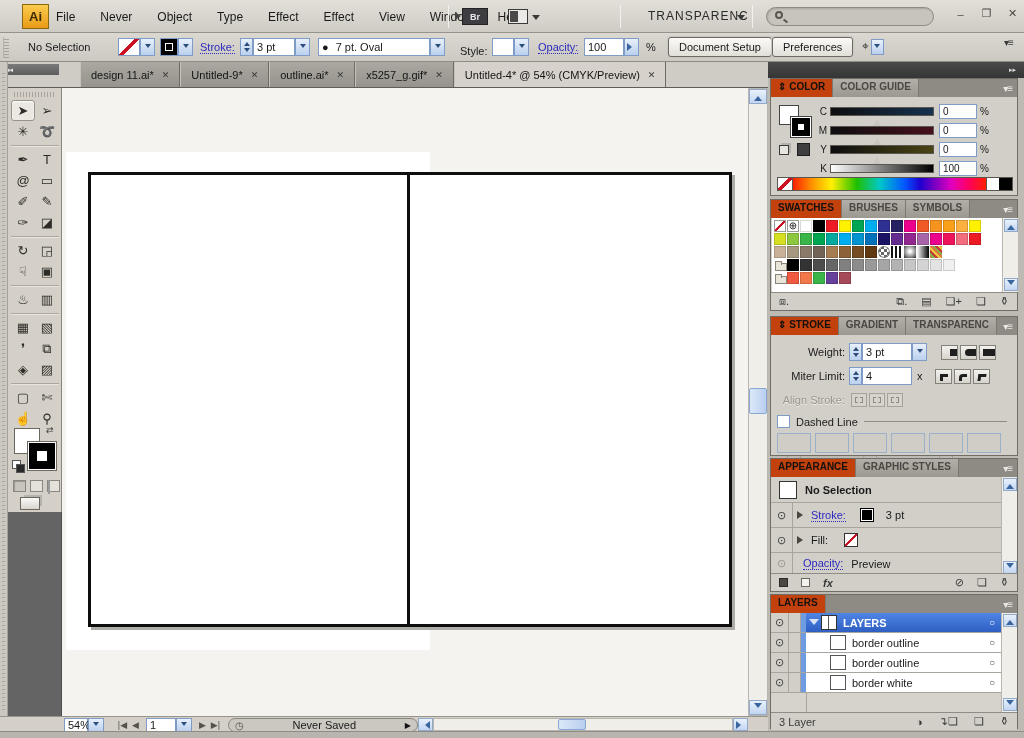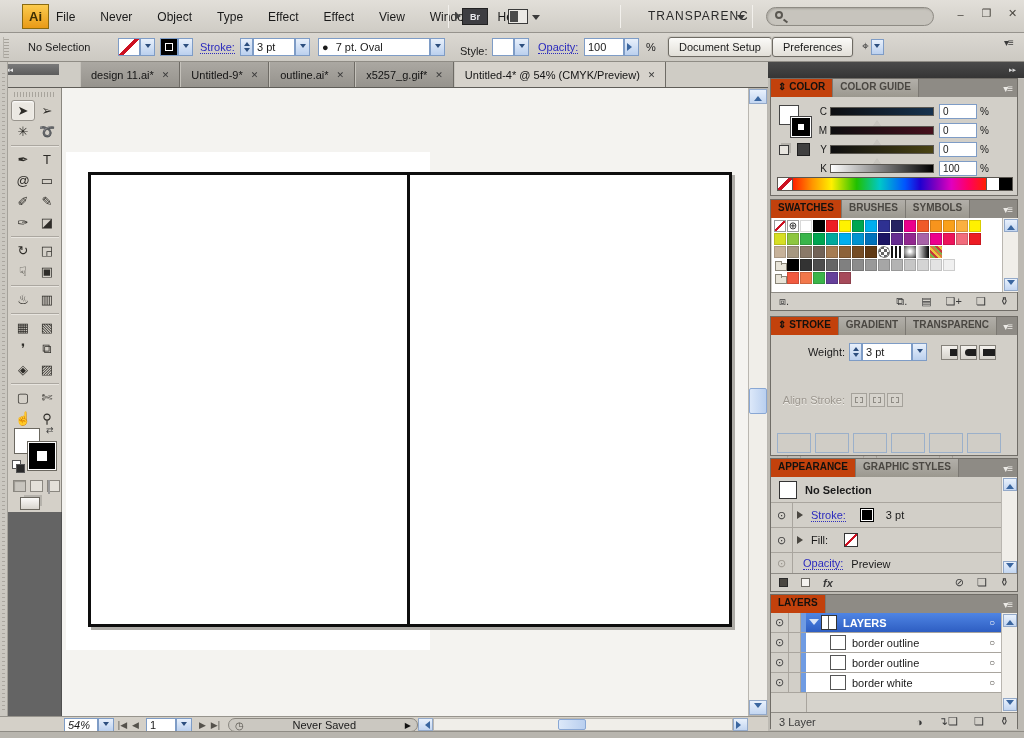--- a/index.html
+++ b/index.html
@@ -122,21 +122,21 @@
   .tri-u { width:0; height:0; border:4px solid transparent; border-bottom:5px solid #3A66A0; }
   .tri-dn { width:0; height:0; border:4px solid transparent; border-top:5px solid #3A66A0; }
   .tri-l { width:0; height:0; border:4px solid transparent; border-right:5px solid #3A66A0; }
   .tri-r { width:0; height:0; border:4px solid transparent; border-left:5px solid #3A66A0; }
 
   
   #statusbar { left:0; top:716px; width:768px; height:16px; background:#D4D0C8; border-top:1px solid #97948D; }
   #statusbar .fieldbox { height:14px; }
   #statusbar .dd { height:14px; width:16px; }
   #sb-zoom { left:64px; top:1px; display:flex; }
-  #sb-zoom .fieldbox { width:34px;font-style:italic; }
+  #sb-zoom .fieldbox { width:24px; }
   .navbtn { width:13px; height:14px; display:flex; align-items:center; justify-content:center; color:#55524C; font-size:9px; }
   #sb-nav1 { left:116px; top:1px; display:flex; }
   #sb-page { left:146px; top:1px; display:flex; }
   #sb-page .fieldbox { width:30px; }
   #sb-nav2 { left:196px; top:1px; display:flex; }
   #sb-pill { left:228px; top:1px; width:190px; height:14px; border:1px solid #8A8780; border-radius:7px;
              background:#CBC8C1; display:flex; align-items:center; padding:0 6px; }
   #sb-pill .clock { font-size:10px; color:#55524C; }
   #sb-pill .txt { flex:1; text-align:center; font-size:11px; }
   #sb-pill .arr { font-size:8px; color:#111; }
@@ -678,33 +678,58 @@
             <i></i>
           </span>
         <span class="capbtn cap2">
             <i></i>
           </span>
         <span class="capbtn cap3">
             <i></i>
           </span>
       </span>
     </div>
+    <div class="sp-row" style="left:4px;top:50px">
+      <span class="sp-label">Miter Limit:</span>
+      <span class="stepper">
+          <span class="tri-u6"></span>
+          <span class="tri-d6"></span>
+        </span>
+      <span class="fieldbox" style="width:50px">4</span>
+      <span style="margin-left:5px">x</span>
+      <span class="btngrp" style="margin-left:12px">
+        <span class="joinbtn join1">
+            <i></i>
+          </span>
+        <span class="joinbtn join2">
+            <i></i>
+          </span>
+        <span class="joinbtn join3">
+            <i></i>
+          </span>
+      </span>
+    </div>
     <div class="sp-row" style="left:4px;top:76px">
       <span class="sp-label disabled">Align Stroke:</span>
       <span class="btngrp" style="margin-left:2px">
         <span class="alnbtn">
             <i></i>
           </span>
         <span class="alnbtn">
             <i></i>
           </span>
         <span class="alnbtn">
             <i></i>
           </span>
       </span>
+    </div>
+    <div class="sp-row" style="left:6px;top:98px;width:236px">
+      <span id="sp-check"></span>
+      <span style="margin-left:6px">Dashed Line</span>
+      <span id="sp-line"></span>
     </div>
     <div class="sp-row" style="left:6px;top:116px" id="dash-row">
         <div class="dash-col">
           <div class="dash-box"></div>
           <div class="dash-lbl disabled">dash</div>
         </div>
         <div class="dash-col">
           <div class="dash-box"></div>
           <div class="dash-lbl disabled">gap</div>
         </div>

